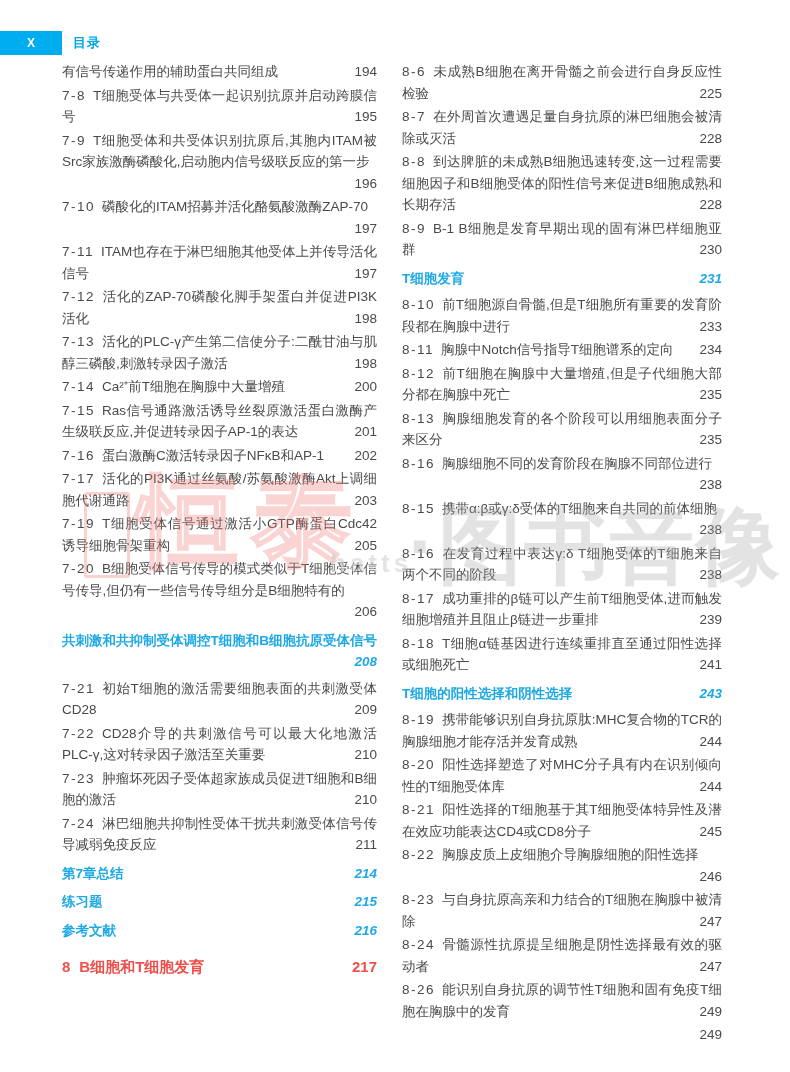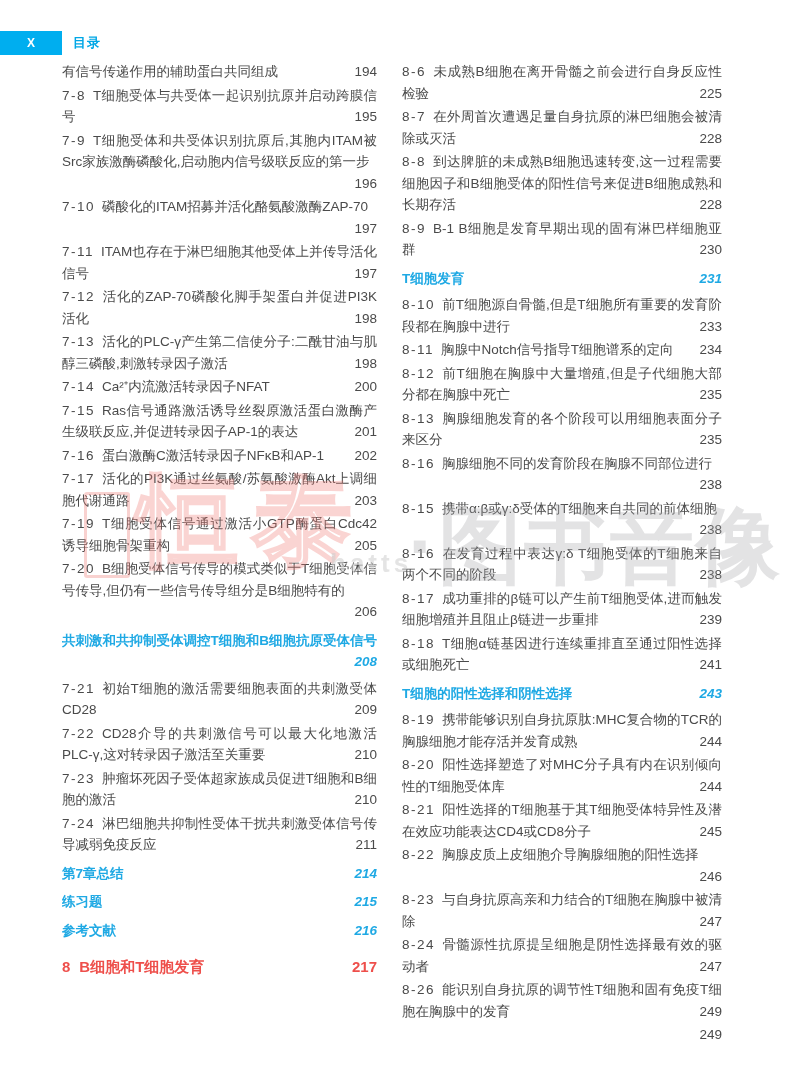--- a/index.html
+++ b/index.html
@@ -92,21 +92,21 @@
   <div class="hdr-title">目录</div>
 
   <div class="col left" id="col-left">
       <div class="entry cont"><span class="t">有信号传递作用的辅助蛋白共同组成</span><span class="pg">194</span></div>
       <div class="entry item"><span class="no">7-8</span><span class="t">T细胞受体与共受体一起识别抗原并启动跨膜信号</span><span class="pg">195</span></div>
       <div class="entry item"><span class="no">7-9</span><span class="t">T细胞受体和共受体识别抗原后,其胞内ITAM被Src家族激酶磷酸化,启动胞内信号级联反应的第一步</span><span class="pg">196</span></div>
       <div class="entry item"><span class="no">7-10</span><span class="t">磷酸化的ITAM招募并活化酪氨酸激酶ZAP-70</span><span class="pg">197</span></div>
       <div class="entry item"><span class="no">7-11</span><span class="t">ITAM也存在于淋巴细胞其他受体上并传导活化信号</span><span class="pg">197</span></div>
       <div class="entry item"><span class="no">7-12</span><span class="t">活化的ZAP-70磷酸化脚手架蛋白并促进PI3K活化</span><span class="pg">198</span></div>
       <div class="entry item"><span class="no">7-13</span><span class="t">活化的PLC-γ产生第二信使分子:二酰甘油与肌醇三磷酸,刺激转录因子激活</span><span class="pg">198</span></div>
-      <div class="entry item"><span class="no">7-14</span><span class="t">Ca²⁺内流激活转录因子NFAT</span><span class="pg">200</span></div>
+      <div class="entry item"><span class="no">7-14</span><span class="t">Ca²⁺前T细胞在胸腺中大量增殖</span><span class="pg">200</span></div>
       <div class="entry item"><span class="no">7-15</span><span class="t">Ras信号通路激活诱导丝裂原激活蛋白激酶产生级联反应,并促进转录因子AP-1的表达</span><span class="pg">201</span></div>
       <div class="entry item"><span class="no">7-16</span><span class="t">蛋白激酶C激活转录因子NFκB和AP-1</span><span class="pg">202</span></div>
       <div class="entry item"><span class="no">7-17</span><span class="t">活化的PI3K通过丝氨酸/苏氨酸激酶Akt上调细胞代谢通路</span><span class="pg">203</span></div>
       <div class="entry item"><span class="no">7-19</span><span class="t">T细胞受体信号通过激活小GTP酶蛋白Cdc42诱导细胞骨架重构</span><span class="pg">205</span></div>
       <div class="entry item"><span class="no">7-20</span><span class="t">B细胞受体信号传导的模式类似于T细胞受体信号传导,但仍有一些信号传导组分是B细胞特有的</span><span class="pg">206</span></div>
       <div class="entry heading"><span class="t">共刺激和共抑制受体调控T细胞和B细胞抗原受体信号</span><span class="pg">208</span></div>
       <div class="entry item"><span class="no">7-21</span><span class="t">初始T细胞的激活需要细胞表面的共刺激受体CD28</span><span class="pg">209</span></div>
       <div class="entry item"><span class="no">7-22</span><span class="t">CD28介导的共刺激信号可以最大化地激活PLC-γ,这对转录因子激活至关重要</span><span class="pg">210</span></div>
       <div class="entry item"><span class="no">7-23</span><span class="t">肿瘤坏死因子受体超家族成员促进T细胞和B细胞的激活</span><span class="pg">210</span></div>
       <div class="entry item"><span class="no">7-24</span><span class="t">淋巴细胞共抑制性受体干扰共刺激受体信号传导减弱免疫反应</span><span class="pg">211</span></div>

